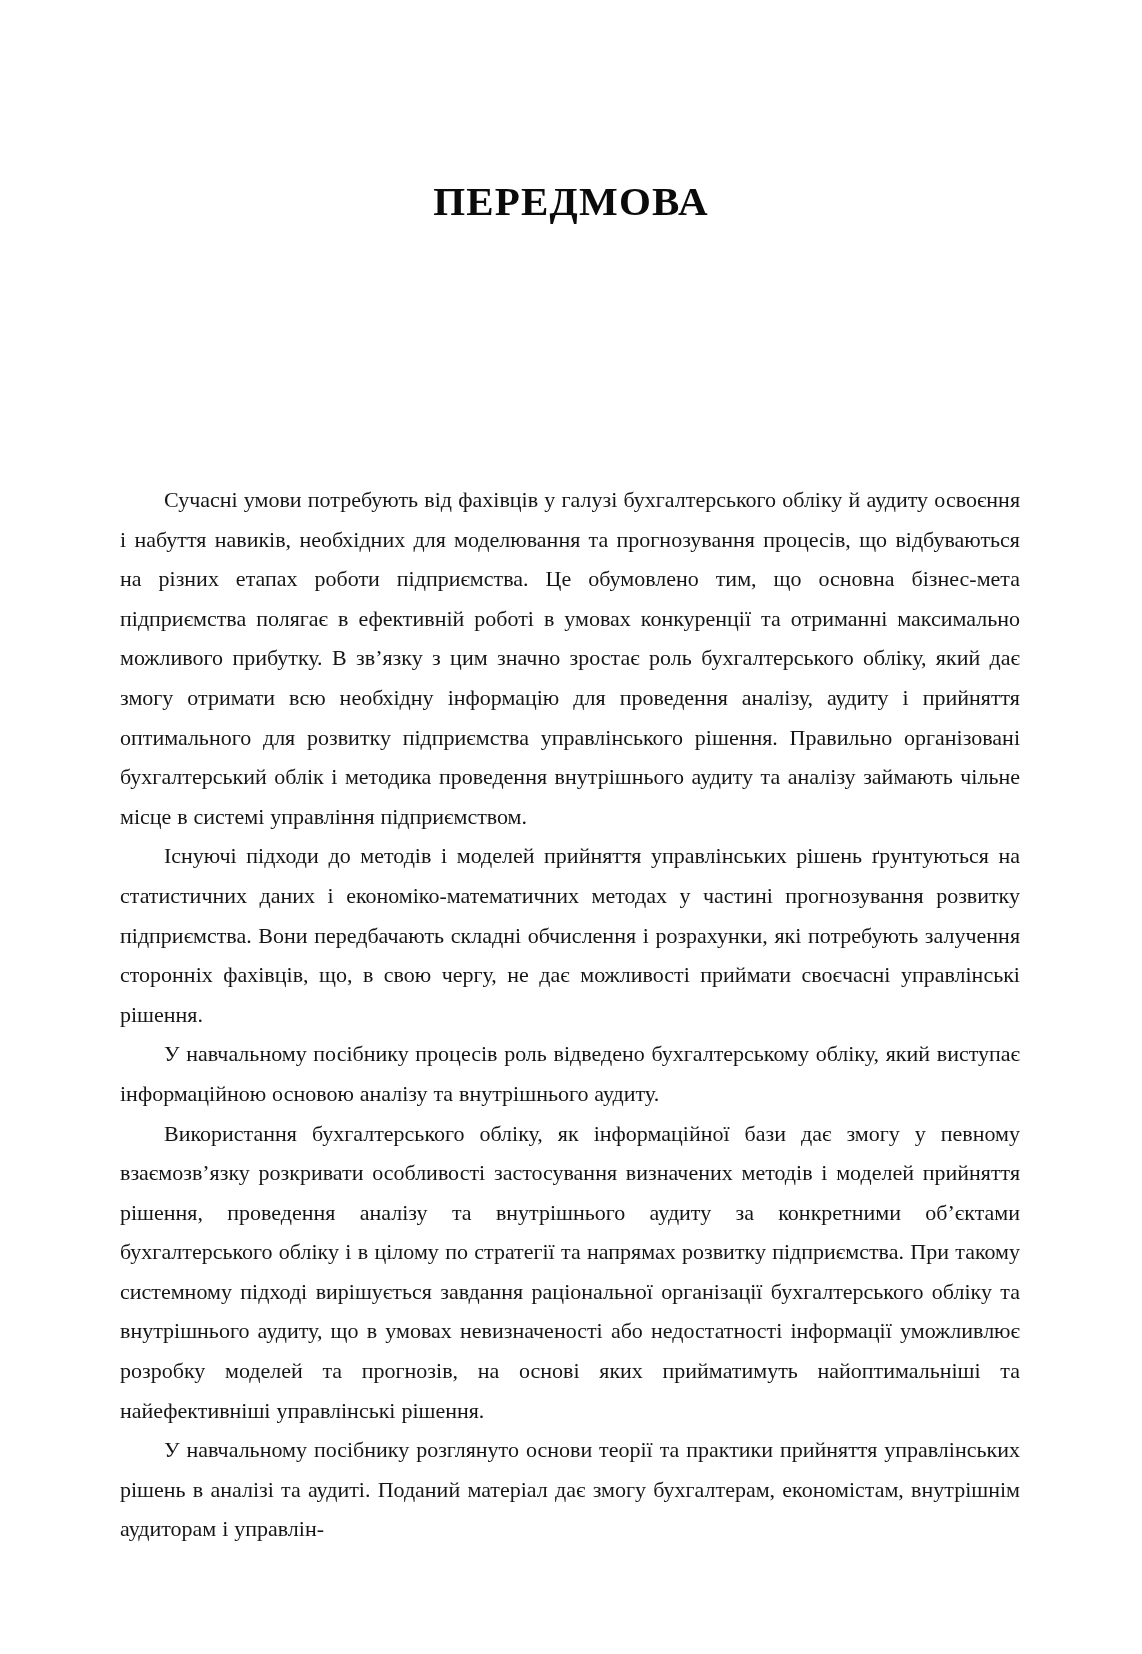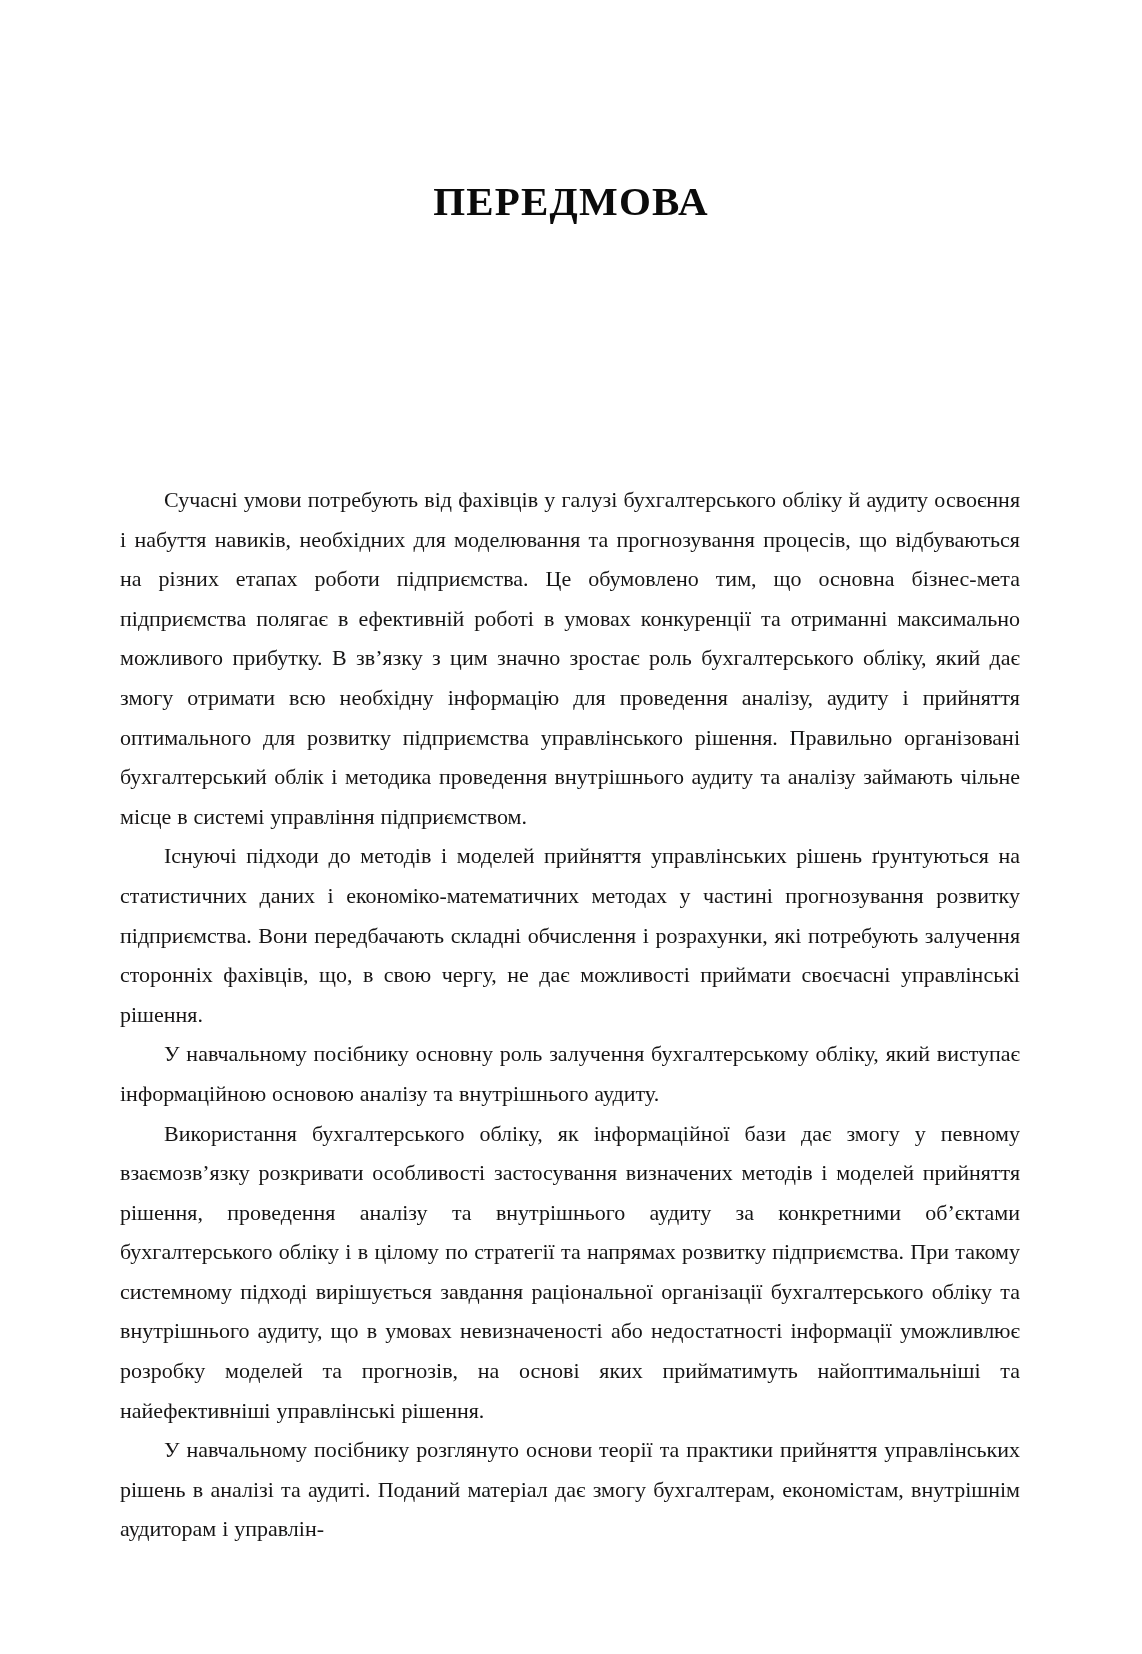--- a/index.html
+++ b/index.html
@@ -57,18 +57,18 @@
 </head>
 <body>
 
 <div class="page">
 
   <h1 class="page-title">ПЕРЕДМОВА</h1>
 
   <div class="body-block">
     <p class="para">Сучасні умови потребують від фахівців у галузі бухгалтерського обліку й аудиту освоєння і набуття навиків, необхідних для моделювання та прогнозування процесів, що відбуваються на різних етапах роботи підприємства. Це обумовлено тим, що основна бізнес-мета підприємства полягає в ефективній роботі в умовах конкуренції та отриманні максимально можливого прибутку. В зв’язку з цим значно зростає роль бухгалтерського обліку, який дає змогу отримати всю необхідну інформацію для проведення аналізу, аудиту і прийняття оптимального для розвитку підприємства управлінського рішення. Правильно організовані бухгалтерський облік і методика проведення внутрішнього аудиту та аналізу займають чільне місце в системі управління підприємством.</p>
     <p class="para">Існуючі підходи до методів і моделей прийняття управлінських рішень ґрунтуються на статистичних даних і економіко-математичних методах у частині прогнозування розвитку підприємства. Вони передбачають складні обчислення і розрахунки, які потребують залучення сторонніх фахівців, що, в свою чергу, не дає можливості приймати своєчасні управлінські рішення.</p>
-    <p class="para">У навчальному посібнику основну роль залучення бухгалтерському обліку, який виступає інформаційною основою аналізу та внутрішнього аудиту.</p>
+    <p class="para">У навчальному посібнику процесів роль відведено бухгалтерському обліку, який виступає інформаційною основою аналізу та внутрішнього аудиту.</p>
     <p class="para">Використання бухгалтерського обліку, як інформаційної бази дає змогу у певному взаємозв’язку розкривати особливості застосування визначених методів і моделей прийняття рішення, проведення аналізу та внутрішнього аудиту за конкретними об’єктами бухгалтерського обліку і в цілому по стратегії та напрямах розвитку підприємства. При такому системному підході вирішується завдання раціональної організації бухгалтерського обліку та внутрішнього аудиту, що в умовах невизначеності або недостатності інформації уможливлює розробку моделей та прогнозів, на основі яких прийматимуть найоптимальніші та найефективніші управлінські рішення.</p>
     <p class="para">У навчальному посібнику розглянуто основи теорії та практики прийняття управлінських рішень в аналізі та аудиті. Поданий матеріал дає змогу бухгалтерам, економістам, внутрішнім аудиторам і управлін-</p>
   </div>
 
 </div>
 
 </body></html>

